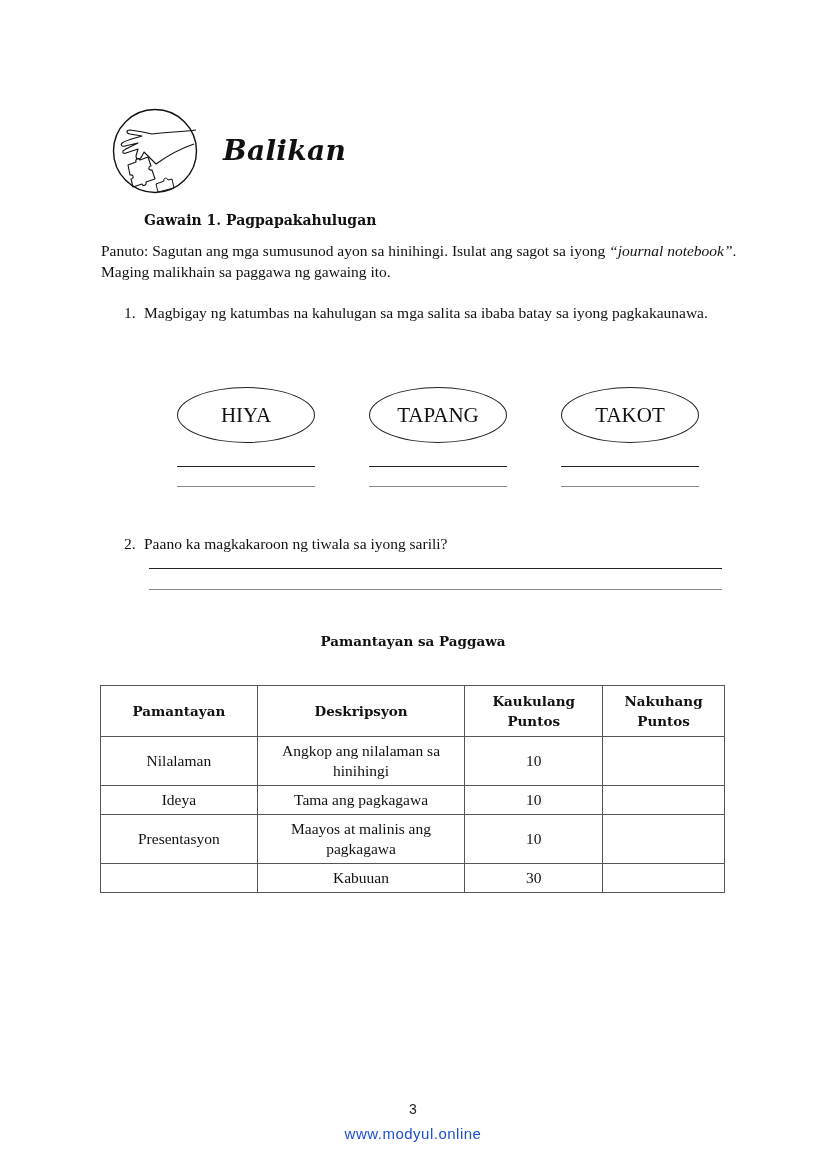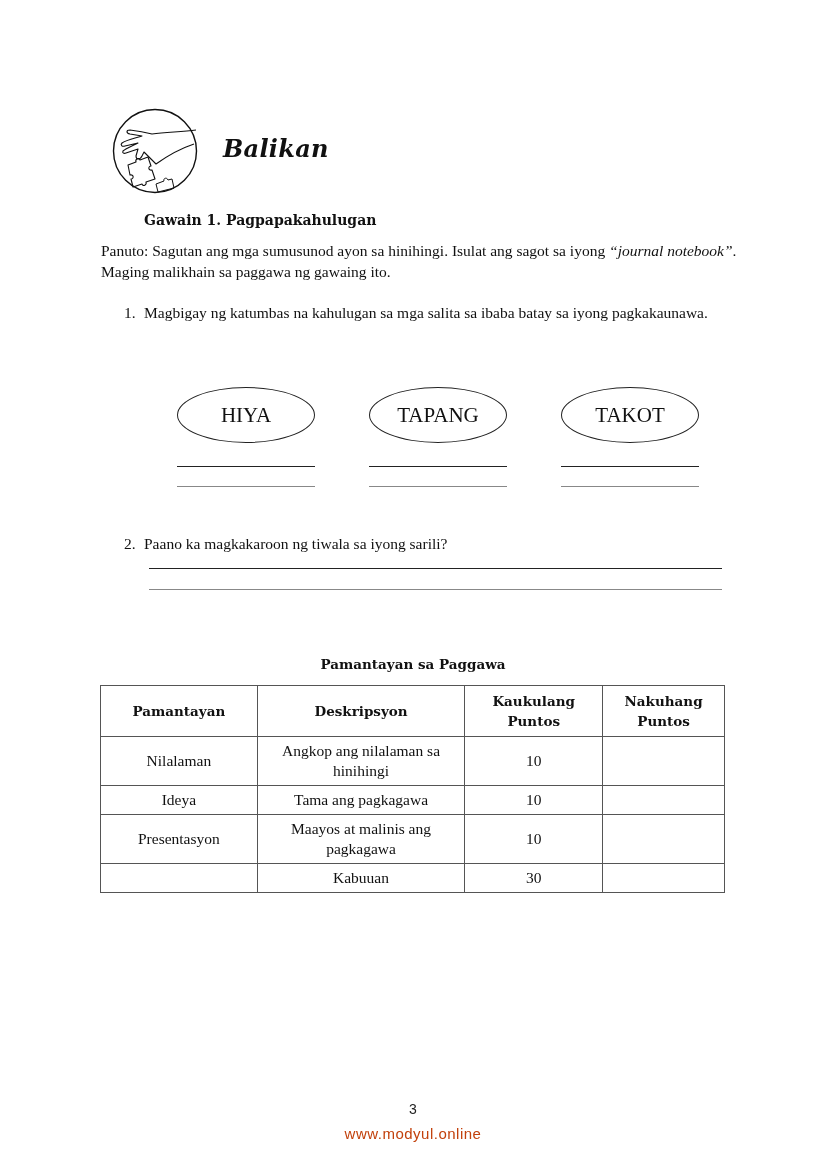--- a/index.html
+++ b/index.html
@@ -1,21 +1,21 @@
 <!DOCTYPE html>
 <html><head>
 <meta charset="utf-8">
 <style>
   html, body { margin: 0; padding: 0; background: #ffffff; }
   body { width: 826px; height: 1169px; position: relative; overflow: hidden;
          font-family: "DejaVu Serif", "Liberation Serif", serif; color: #111; }
   .abs { position: absolute; }
 
   .icon-circle { left: 112px; top: 108px; width: 86px; height: 86px; }
-  .section-title { left: 223px; top: 134px; font-size: 24px; font-weight: bold; font-style: italic;
+  .section-title { left: 223px; top: 134px; font-size: 28px; font-weight: bold; font-style: italic;
                    font-family: "DejaVu Serif", serif; letter-spacing: 0.3px; text-align: center; }
 
   .activity-title { left: 101px; top: 212px; font-size: 14px; font-weight: bold; font-family: "DejaVu Serif", serif; margin-left: 43px; }
   .instructions { left: 101px; top: 240px; width: 640px; font-size: 14px; line-height: 21px;
                   font-family: "Liberation Serif", serif; font-size: 15.5px; }
   .instructions em { font-style: italic; }
 
   .q { font-family: "Liberation Serif", serif; font-size: 15.5px; line-height: 21px; }
   .q1 { left: 124px; top: 302px; width: 610px; }
   .q2 { left: 124px; top: 533px; width: 610px; }
@@ -26,39 +26,39 @@
           display: flex; align-items: center; justify-content: center;
           font-family: "Liberation Serif", serif; font-size: 21px; }
   .ans-line { position: absolute; width: 138px; height: 0; }
   .ans-line.dark { border-top: 1.3px solid #222; }
   .ans-line.light { border-top: 1px solid #888; }
 
   .long-line { position: absolute; left: 149px; width: 573px; height: 0; }
   .long-line.dark { top: 568px; border-top: 1.3px solid #222; }
   .long-line.light { top: 589px; border-top: 1px solid #888; }
 
-  .table-title { left: 100px; top: 656px; width: 626px; text-align: center; font-size: 13.5px;
+  .table-title { left: 100px; top: 633px; width: 626px; text-align: center; font-size: 13.5px;
                  font-weight: bold; font-family: "DejaVu Serif", serif; }
   table.rubric { position: absolute; left: 100px; top: 685px; width: 625px; border-collapse: collapse;
                  font-family: "Liberation Serif", serif; font-size: 15.5px; border-radius: 23px; }
   table.rubric th, table.rubric td { border: 1.3px solid #555; padding: 0 8px; }
   table.rubric th { font-family: "DejaVu Serif", serif; font-weight: bold; font-size: 13.5px;
                     height: 50px; text-align: center; line-height: 20px; }
   table.rubric td { line-height: 20px; }
   .c1 { width: 140px; text-align: center; }
   .c2 { width: 191px; text-align: center; }
   .c3 { width: 121px; text-align: center; }
   .c4 { width: 105px; }
   tr.two td { height: 48px; }
   tr.one td { height: 28px; }
 
   .page-num { left: 0; width: 826px; top: 1101px; text-align: center; font-family: "Liberation Sans", sans-serif;
               font-size: 14px; color: #222; }
   .watermark { left: 0; width: 826px; top: 1125px; text-align: center; font-family: "Liberation Sans", sans-serif;
-               font-size: 15px; color: #c2410c; letter-spacing: 0.5px; }
+               font-size: 15px; color: #1d4ed8; letter-spacing: 0.5px; }
 </style>
 </head>
 <body>
 
 <svg class="abs icon-circle" viewBox="0 0 86 86">
   <circle cx="43" cy="43" r="41.5" fill="none" stroke="#111" stroke-width="1.4"></circle>
 
   <path d="M84 22 C70 24, 55 24, 40 26 C32 24, 26 23, 18 22 C14 22, 14 25, 18 26 L30 28 C24 30, 14 32, 10 35 C8 37, 10 39, 13 38 L26 35 C20 38, 13 41, 11 43 C10 45, 12 46, 14 45 L26 41 L24 48 C24 52, 28 52, 30 48 L32 44 C36 48, 40 52, 44 56 C58 46, 70 40, 82 36" fill="none" stroke="#111" stroke-width="1.1" stroke-linejoin="round"></path>
 
   <path d="M16 57 L24 54 C23 51, 27 49, 28 52 L36 49 L39 58 C36 58, 36 63, 40 62 L43 71 L34 74 C35 77, 31 79, 30 76 L21 79 L19 71 C22 71, 22 66, 18 67 Z" fill="none" stroke="#111" stroke-width="1.1" stroke-linejoin="round"></path>

